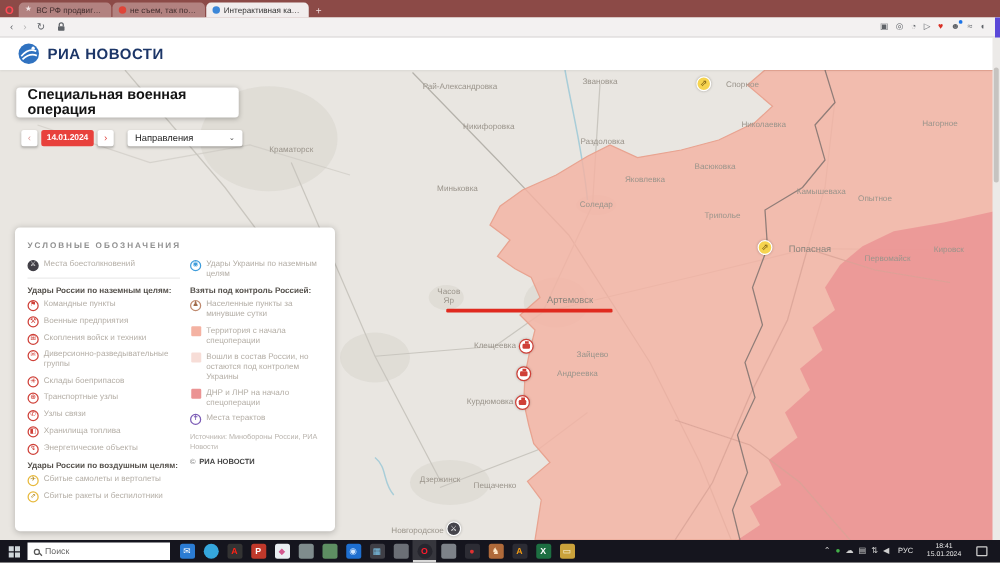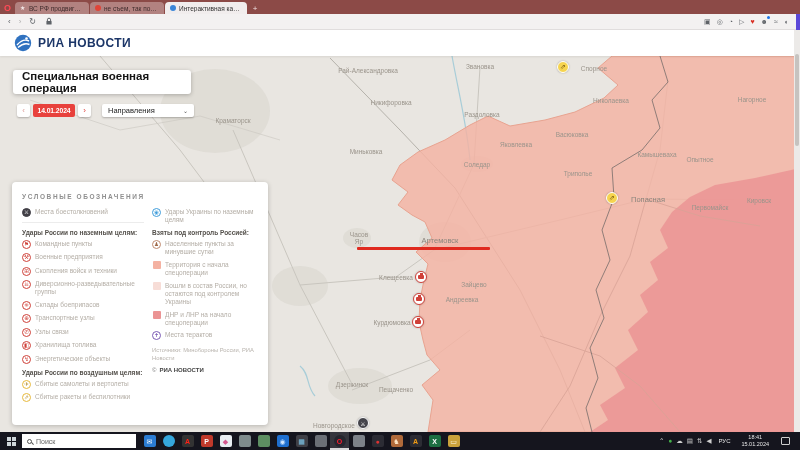--- a/index.html
+++ b/index.html
@@ -243,21 +243,21 @@
       <div class="map-label" style="left: 516px; top: 88px;">Яковлевка</div>
       <div class="map-label" style="left: 366px; top: 95px;">Миньковка</div>
       <div class="map-label" style="left: 477px; top: 108px;">Соледар</div>
       <div class="map-label" style="left: 657px; top: 98px;">Камышеваха</div>
       <div class="map-label" style="left: 700px; top: 103px;">Опытное</div>
       <div class="map-label" style="left: 578px; top: 117px;">Триполье</div>
       <div class="map-label big" style="left: 648px; top: 143px;">Попасная</div>
       <div class="map-label" style="left: 710px; top: 151px;">Первомайск</div>
       <div class="map-label" style="left: 759px; top: 144px;">Кировск</div>
       <div class="map-label wrap" style="left: 359px; top: 182px;">Часов Яр</div>
-      <div class="map-label big" style="left: 440px; top: 184px;">Артемовск</div>
+      <div class="map-label big" style="left: 456px; top: 184px;">Артемовск</div>
       <div class="map-label" style="left: 474px; top: 228px;">Зайцево</div>
       <div class="map-label" style="left: 396px; top: 221px;">Клещеевка</div>
       <div class="map-label" style="left: 462px; top: 243px;">Андреевка</div>
       <div class="map-label" style="left: 392px; top: 266px;">Курдюмовка</div>
       <div class="map-label" style="left: 352px; top: 328px;">Дзержинск</div>
       <div class="map-label" style="left: 396px; top: 333px;">Пещаченко</div>
       <div class="map-label" style="left: 334px; top: 369px;">Новгородское</div>
     </div>
   <div id="map-markers">
       <div class="marker missile" style="left: 563px; top: 11px;">⇗</div>

